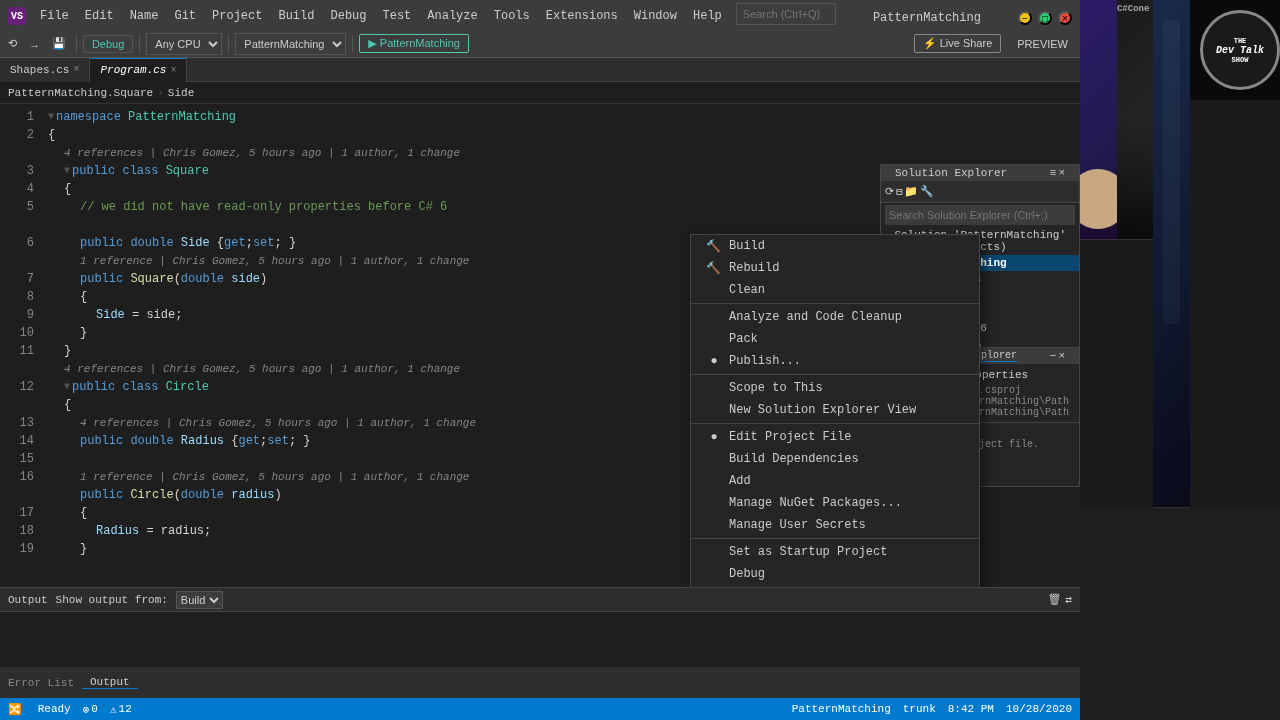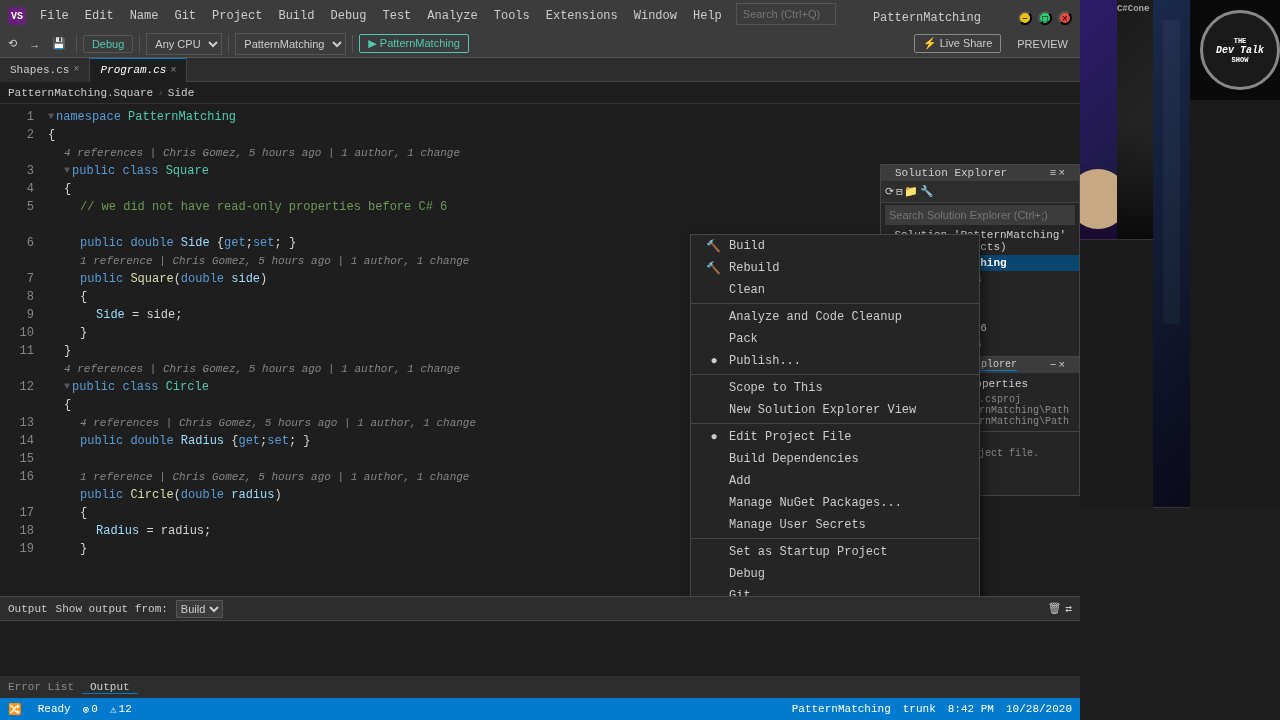--- a/index.html
+++ b/index.html
@@ -81,21 +81,21 @@
 
     
     .webcam-panel { flex: 1; background: #0a0a0a; border-bottom: 1px solid #333; position: relative; overflow: hidden; }
 
     .code-line { white-space: nowrap; height: 18px; display: flex; align-items: center; }
     .expand-icon { color: #555; margin-right: 2px; font-size: 10px; cursor: pointer; }
 
     .live-share-btn { padding: 2px 8px; background: transparent; border: 1px solid #888; color: #cccccc; font-size: 11px; cursor: pointer; border-radius: 2px; }
     .preview-btn { padding: 2px 8px; background: transparent; border: none; color: #cccccc; font-size: 11px; cursor: pointer; }
 
-    .tab-section { display: flex; align-items: center; height: 22px; background: #2d2d2d; font-size: 11px; }
+    .tab-section { display: flex; align-items: center; height: 31px; background: #2d2d2d; font-size: 11px; }
     .tab-section span { padding: 0 8px; cursor: pointer; color: #888; }
     .tab-section span.active { color: #cccccc; border-bottom: 1px solid #007acc; }
     .output-tab { padding: 2px 8px; font-size: 11px; color: #888; cursor: pointer; }
     .output-tab.active { color: #cccccc; border-bottom: 1px solid #007acc; }
   </style>
 </head>
 <body>
 
 <div class="main-container">
 

